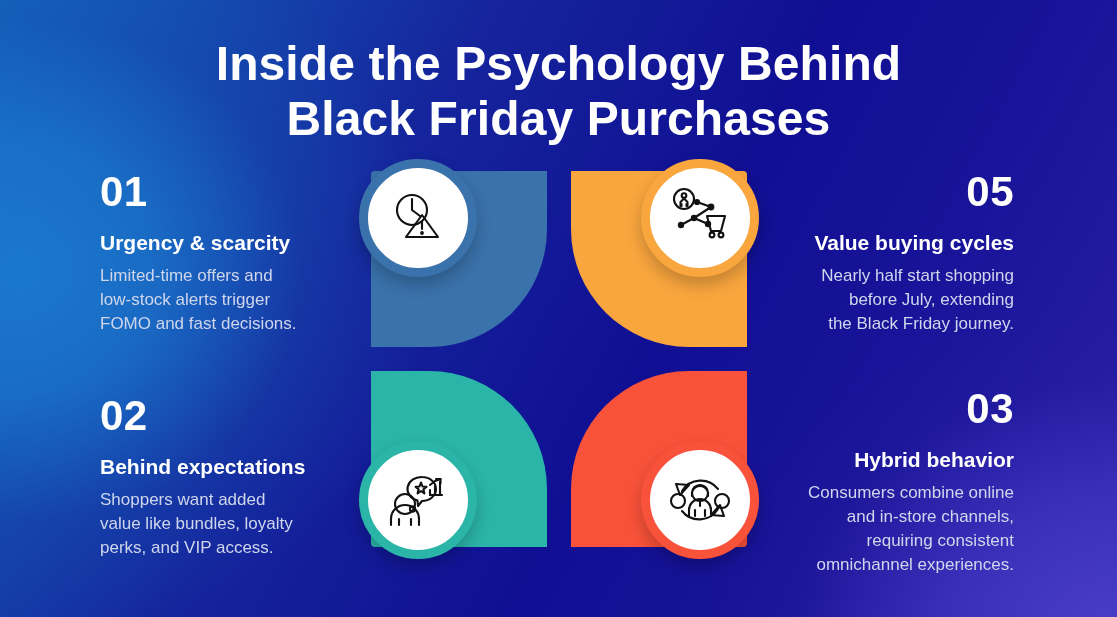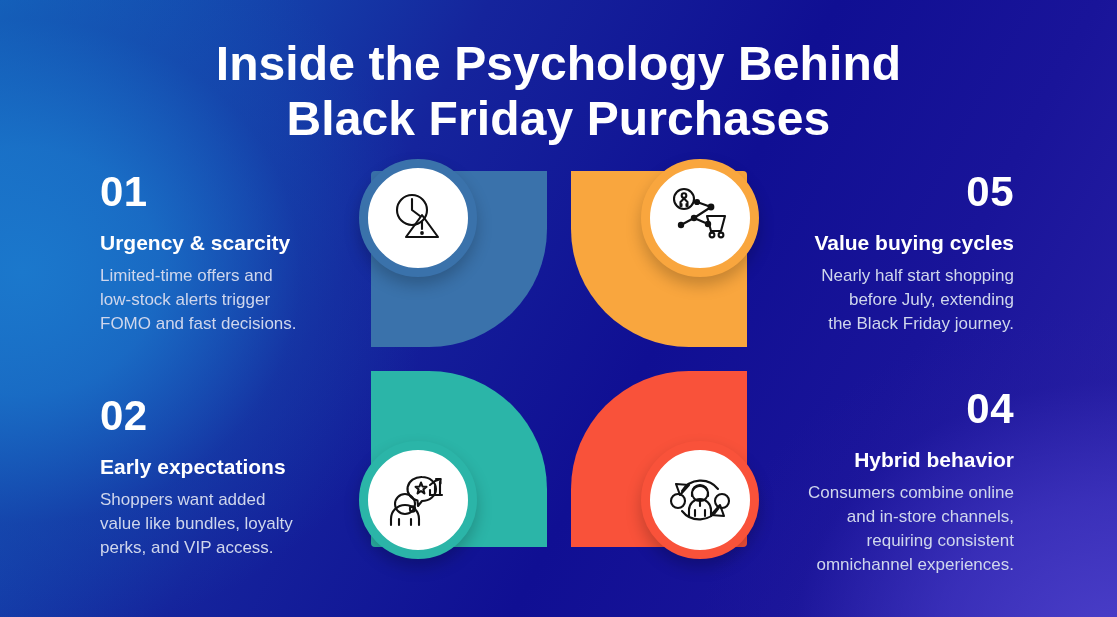--- a/index.html
+++ b/index.html
@@ -161,36 +161,36 @@
   <div class="block left" id="block-01">
     <div class="block-num">01</div>
     <div class="block-title">Urgency &amp; scarcity</div>
     <div class="block-body">Limited-time offers and
 low-stock alerts trigger
 FOMO and fast decisions.</div>
   </div>
 
   <div class="block left" id="block-02">
     <div class="block-num">02</div>
-    <div class="block-title">Early expectations</div>
+    <div class="block-title">Behind expectations</div>
     <div class="block-body">Shoppers want added
 value like bundles, loyalty
 perks, and VIP access.</div>
   </div>
 
   <div class="block right" id="block-03">
     <div class="block-num">05</div>
     <div class="block-title">Value buying cycles</div>
     <div class="block-body">Nearly half start shopping
 before July, extending
 the Black Friday journey.</div>
   </div>
 
   <div class="block right" id="block-04">
-    <div class="block-num">04</div>
+    <div class="block-num">03</div>
     <div class="block-title">Hybrid behavior</div>
     <div class="block-body">Consumers combine online
 and in-store channels,
 requiring consistent
 omnichannel experiences.</div>
   </div>
 
   <div class="donut">
 
     <div class="quad quad-tl" id="quad-tl" style="--qc: #3a72ab;">

